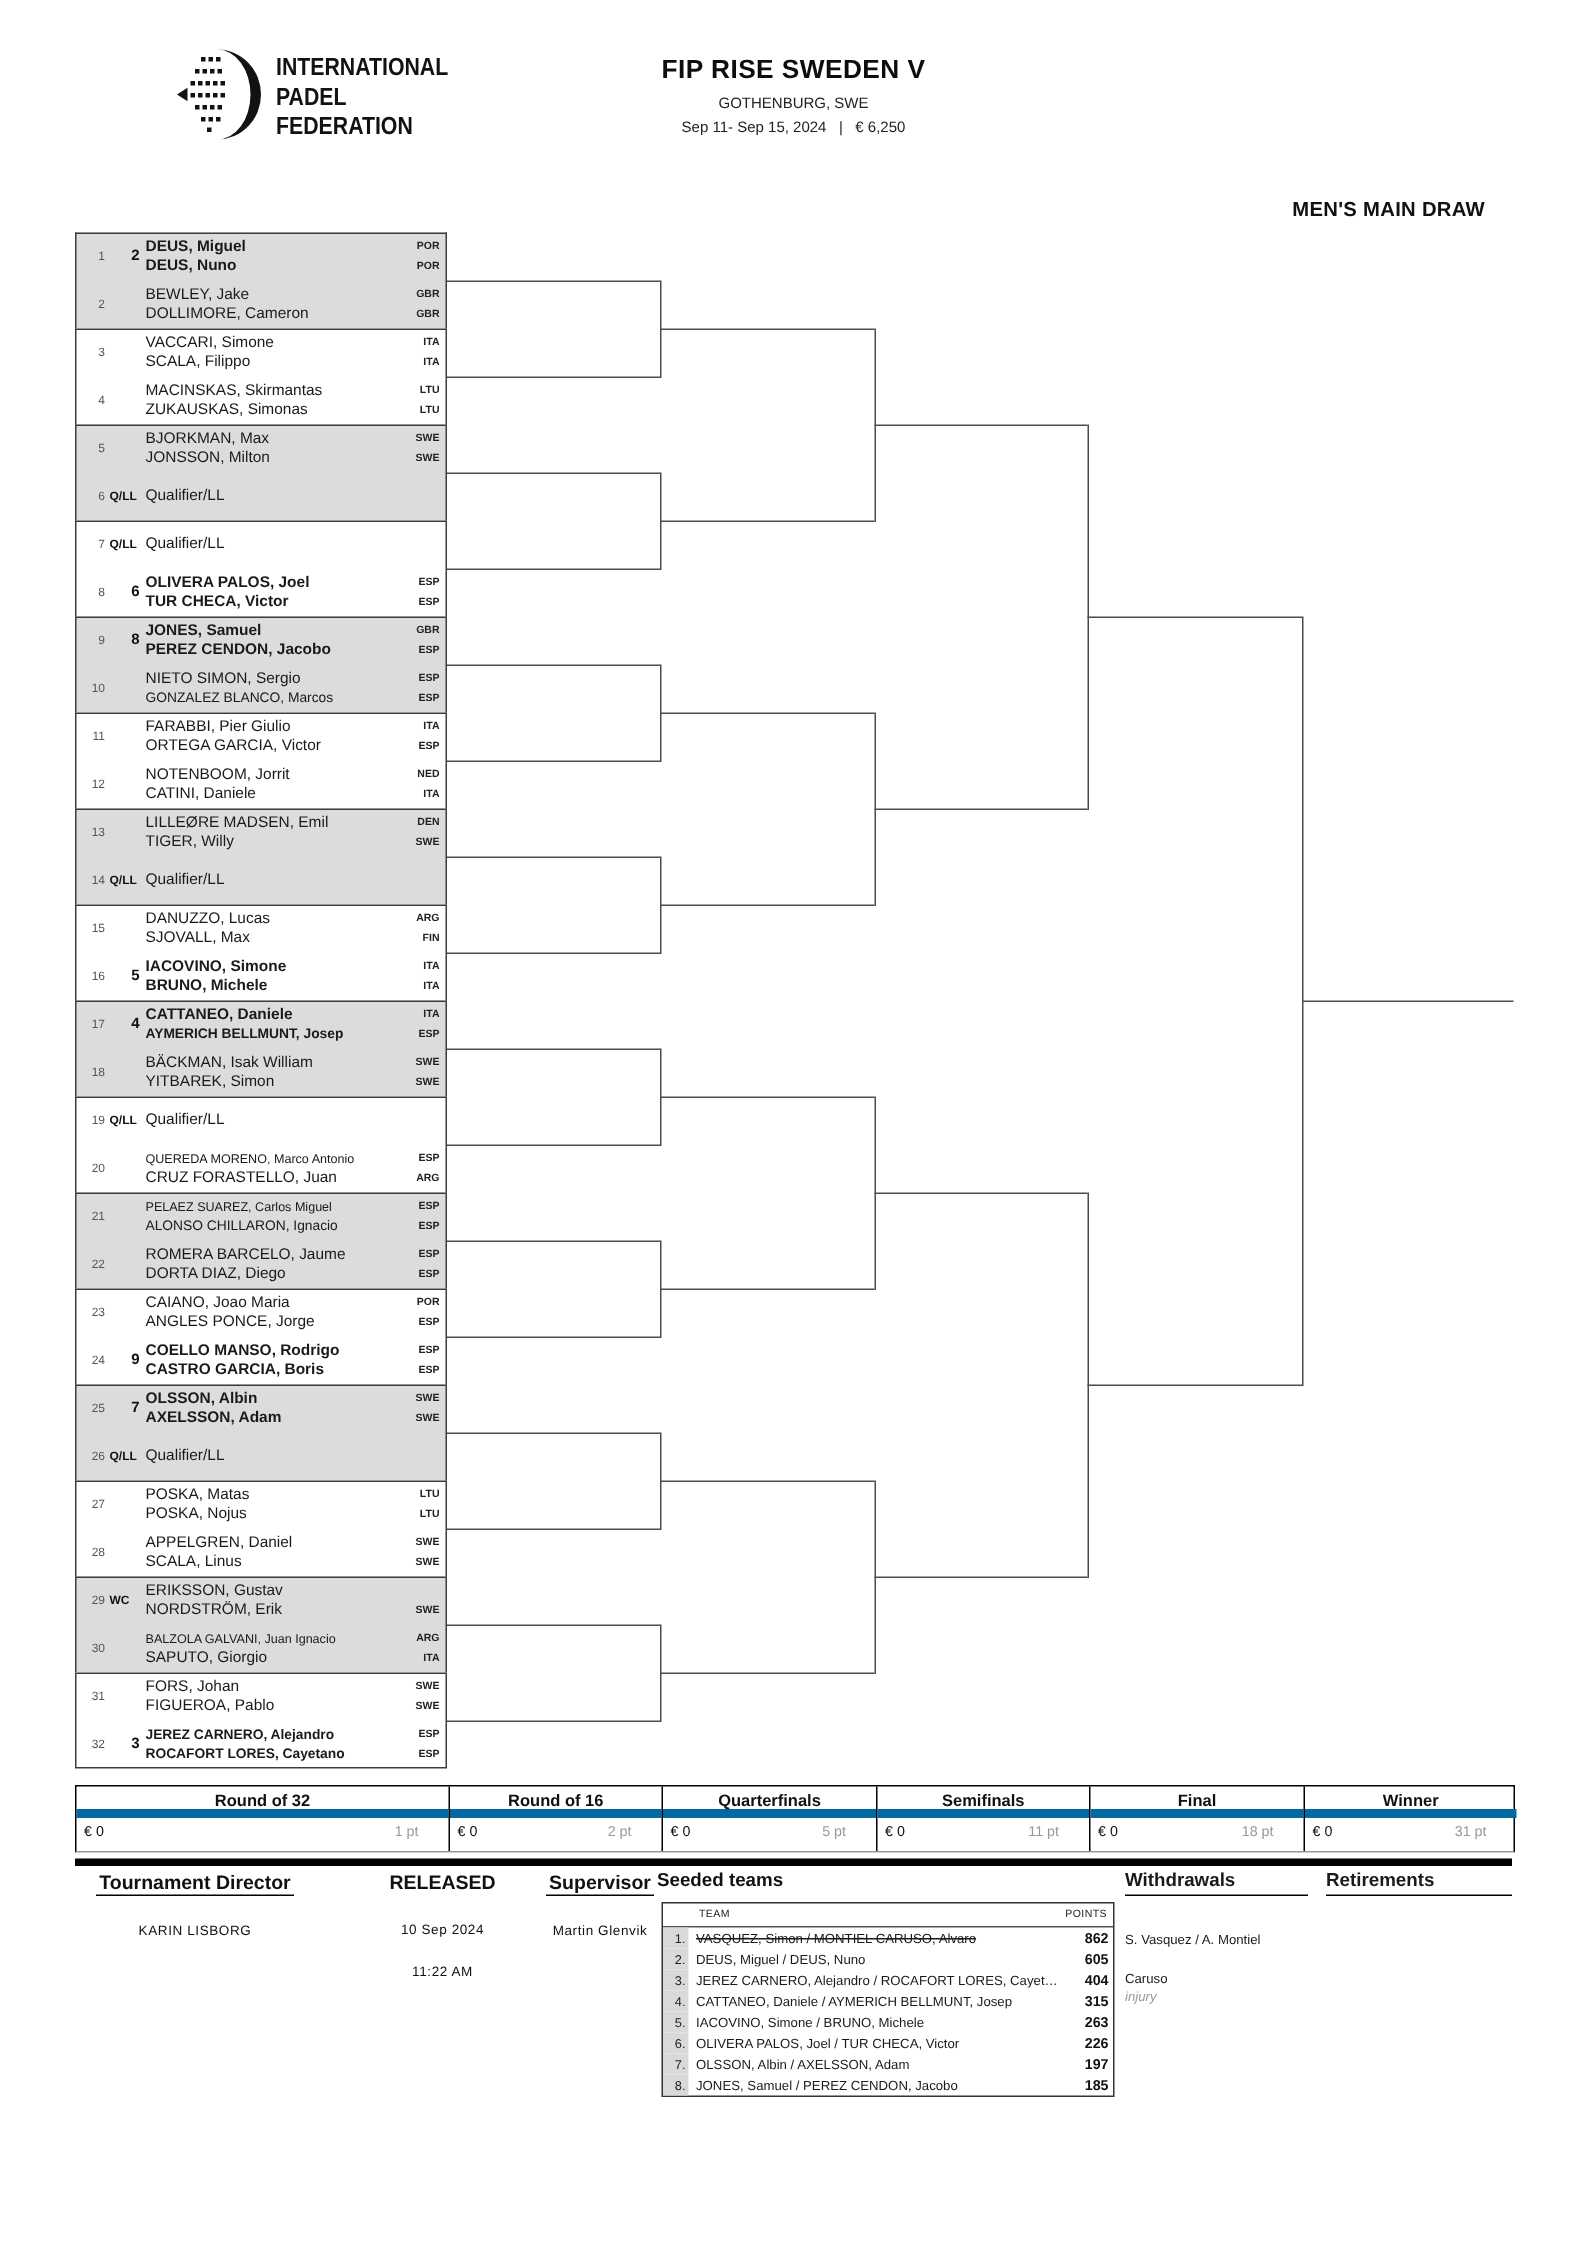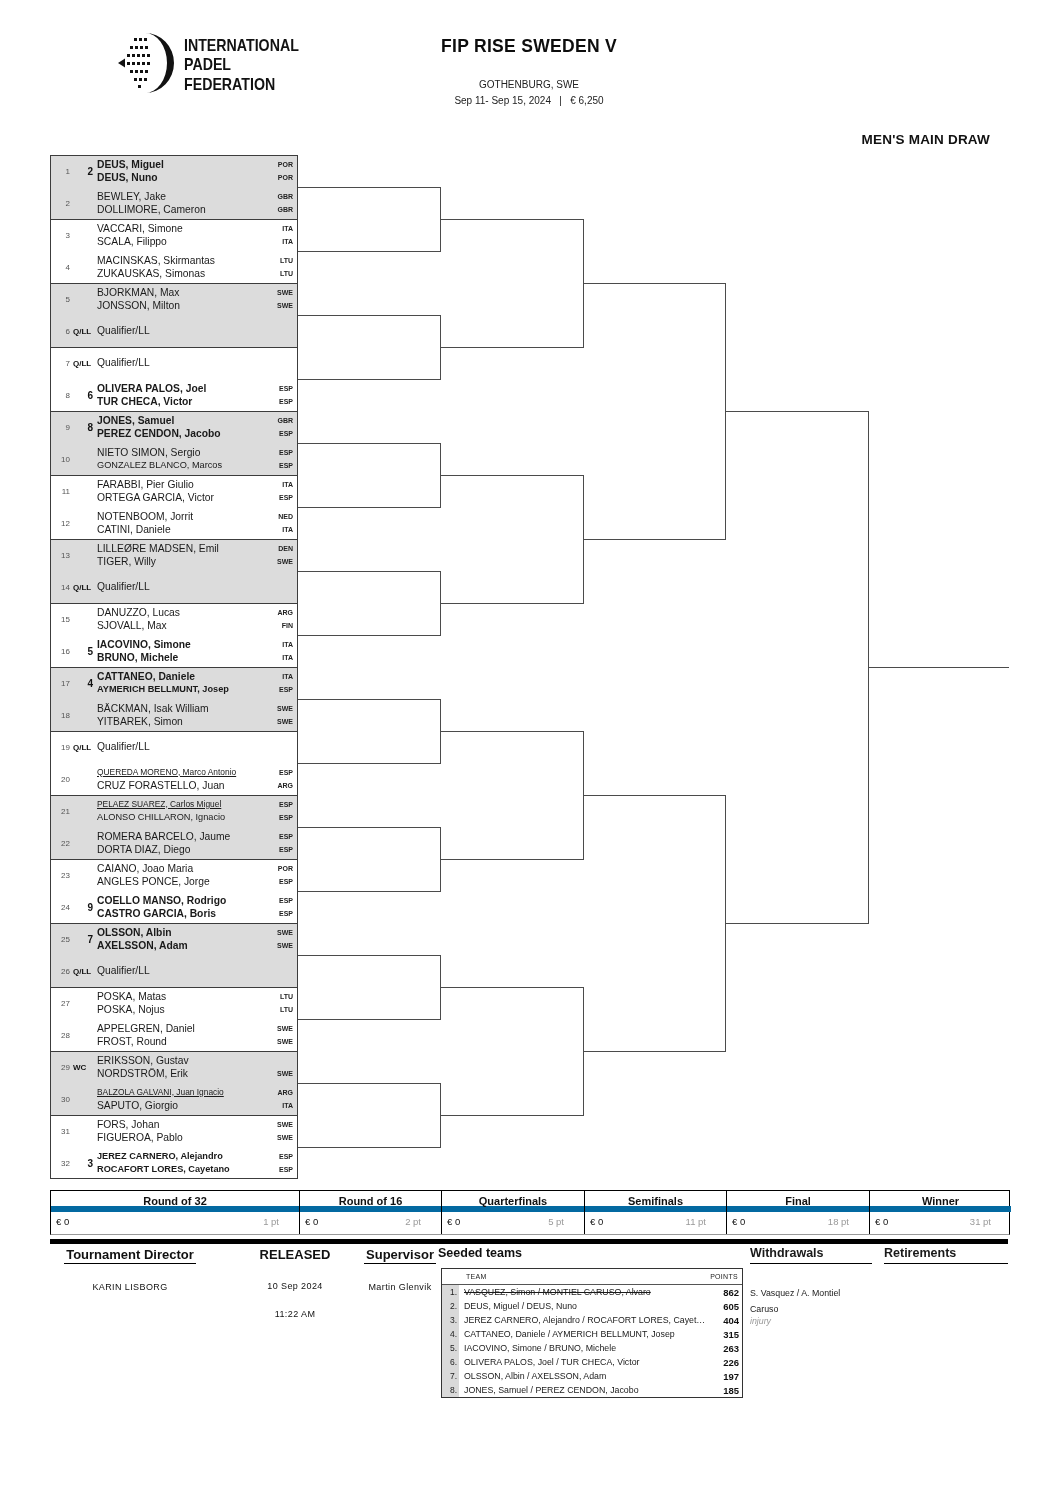--- a/index.html
+++ b/index.html
@@ -5,41 +5,41 @@
   html,body{margin:0;padding:0;background:#fff;}
   .page{position:relative;width:1058px;height:1497px;background:#fff;
         font-family:"Liberation Sans",sans-serif;color:#111;overflow:hidden;}
 
   
   .logo{position:absolute;left:118px;top:30px;display:flex;align-items:center;}
   .logotext{margin-left:8px;font-weight:bold;font-size:16.5px;line-height:19.5px;
             transform:scaleX(0.86);transform-origin:left center;color:#121212;letter-spacing:0;}
   .tblock{position:absolute;left:0;right:0;top:36px;text-align:center;}
   .title{font-size:17.5px;font-weight:bold;letter-spacing:.3px;color:#0d0d0d;}
-  .loc{font-size:10px;margin-top:22px;color:#222;}
+  .loc{font-size:10px;margin-top:7px;color:#222;}
   .dates{font-size:10px;margin-top:5px;color:#222;white-space:pre;}
   .drawtitle{position:absolute;right:68px;top:132px;font-size:13.5px;font-weight:bold;letter-spacing:.2px;}
 
   
   .mbox{position:absolute;left:50px;width:248px;height:64px;box-sizing:border-box;
         border:1.4px solid #3c3c3c;border-bottom:none;background:#fff;}
   .mbox.sh{background:#dcdcdc;}
   .mbox.last{border-bottom:1.4px solid #3c3c3c;}
   .entry{position:absolute;left:50px;width:248px;height:32px;}
   .pos{position:absolute;left:4px;top:50%;transform:translateY(-50%);width:16px;
        text-align:right;font-size:8px;color:#555;}
   .tag{position:absolute;left:23px;top:50%;transform:translateY(-50%);
        font-size:8px;font-weight:bold;color:#111;}
   .seed{position:absolute;left:28px;width:15px;text-align:right;top:50%;
         transform:translateY(-50%);font-weight:bold;font-size:10px;color:#111;}
   .names{position:absolute;left:47px;right:27px;top:2.5px;}
   .names.single{top:50%;transform:translateY(-50%);}
   .nline{font-size:10.3px;line-height:13.5px;white-space:nowrap;color:#1a1a1a;}
   .nline.sm{font-size:9.2px;}
-  .nline.xs{font-size:8.4px;text-decoration:underline;}
+  .nline.xs{font-size:8.4px;}
   .entry.bold .nline{font-weight:bold;}
   .ctrys{position:absolute;right:5px;top:2.5px;text-align:right;}
   .ctrys div{font-size:7px;font-weight:bold;line-height:13.5px;color:#222;min-height:13.5px;}
   .hl{position:absolute;height:1.4px;background:#4b4b4b;}
   .vl{position:absolute;width:1.4px;background:#4b4b4b;}
 
   
   .rtable{position:absolute;left:50px;top:1190px;width:960px;height:45px;box-sizing:border-box;
           border:1px solid #000;border-bottom:1px solid #999;}
   .rcol{position:absolute;top:0;bottom:0;box-sizing:border-box;}
@@ -65,21 +65,21 @@
   .shead .t{padding-left:24px;}
   .shead .p{margin-left:auto;padding-right:4px;}
   .srow{display:flex;height:14px;align-items:center;}
   .sn{width:17px;background:#d9d9d9;height:100%;display:flex;align-items:center;
       justify-content:flex-end;font-size:8.5px;padding-right:2px;box-sizing:border-box;color:#222;}
   .steam{padding-left:5px;font-size:8.8px;white-space:nowrap;overflow:hidden;color:#1a1a1a;}
   .srow.wd .steam{text-decoration:line-through;}
   .spts{margin-left:auto;font-weight:bold;font-size:9.5px;padding-right:3px;}
   .wblock{position:absolute;font-size:8.8px;color:#1a1a1a;}
   .whead{font-weight:bold;font-size:12.5px;border-bottom:1.5px solid #000;padding-bottom:3px;}
-  .wline{margin-top:6px;}
+  .wline{margin-top:16px;}
   .wline.first{margin-top:24px;}
   .reason{margin-top:2px;color:#999;font-style:italic;}
 </style>
 </head>
 <body>
 
 <div class="page">
 
   <div class="logo">
     <span>
@@ -430,21 +430,21 @@
         </div>
         <div class="ctrys">
           <div>LTU</div>
           <div>LTU</div>
         </div>
       </div>
       <div class="entry" style="top: 1019px;">
         <div class="pos">28</div>
         <div class="names">
           <div class="nline">APPELGREN, Daniel</div>
-          <div class="nline">FROST, Round</div>
+          <div class="nline">SCALA, Linus</div>
         </div>
         <div class="ctrys">
           <div>SWE</div>
           <div>SWE</div>
         </div>
       </div>
       <div class="entry" style="top: 1051px;">
         <div class="pos">29</div>
         <div class="tag">WC</div>
         <div class="names">

